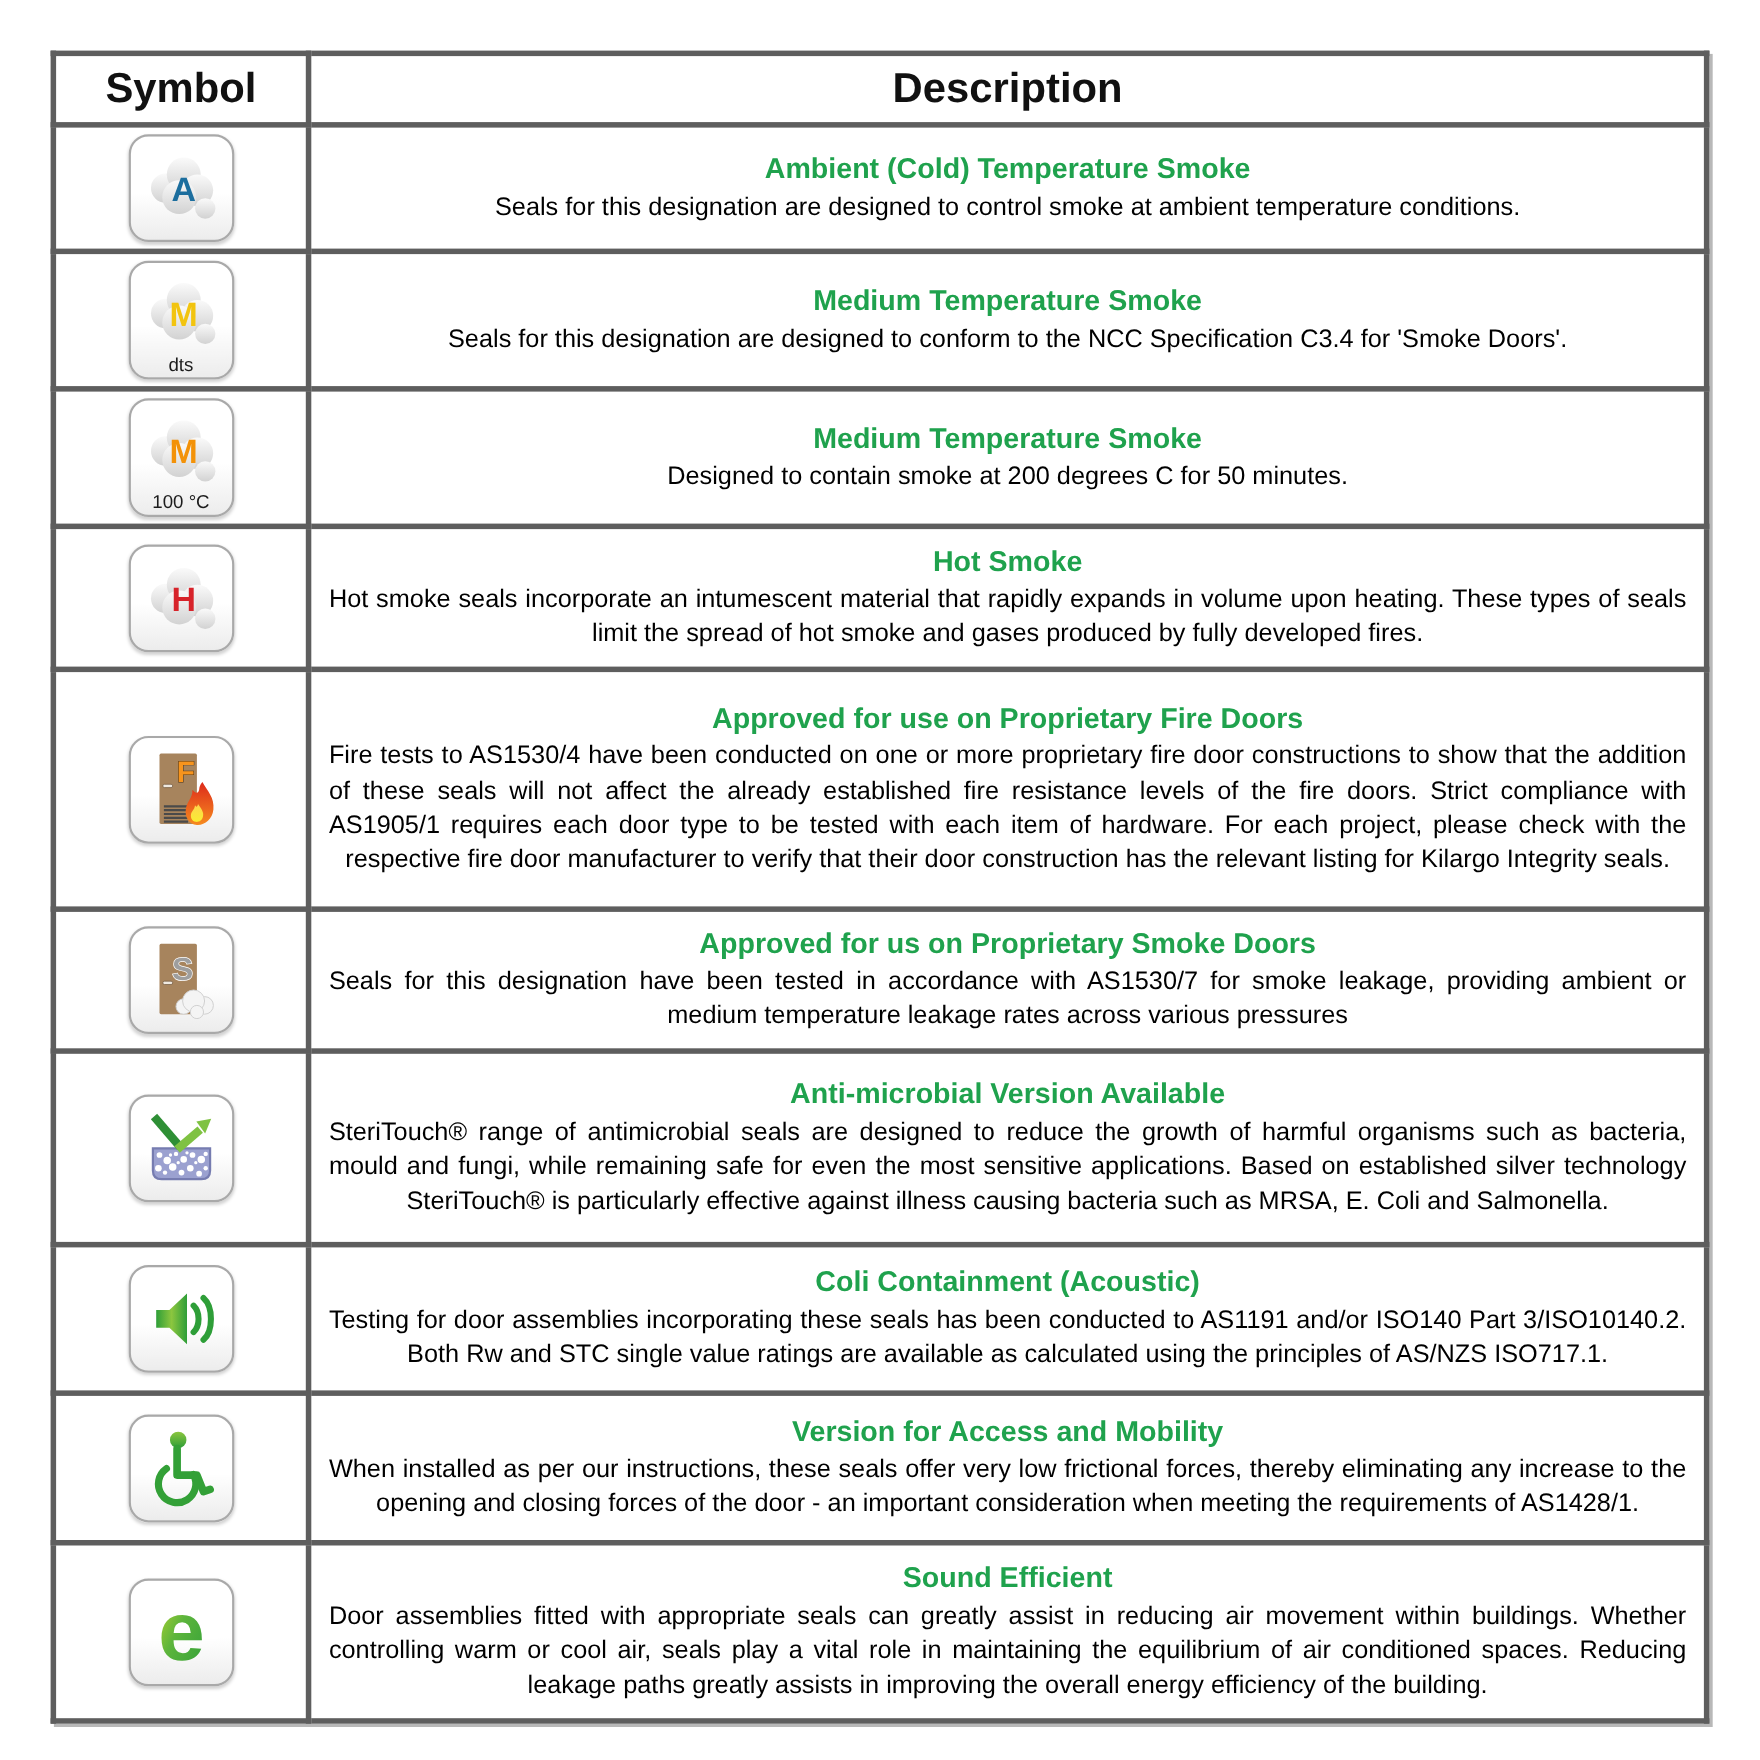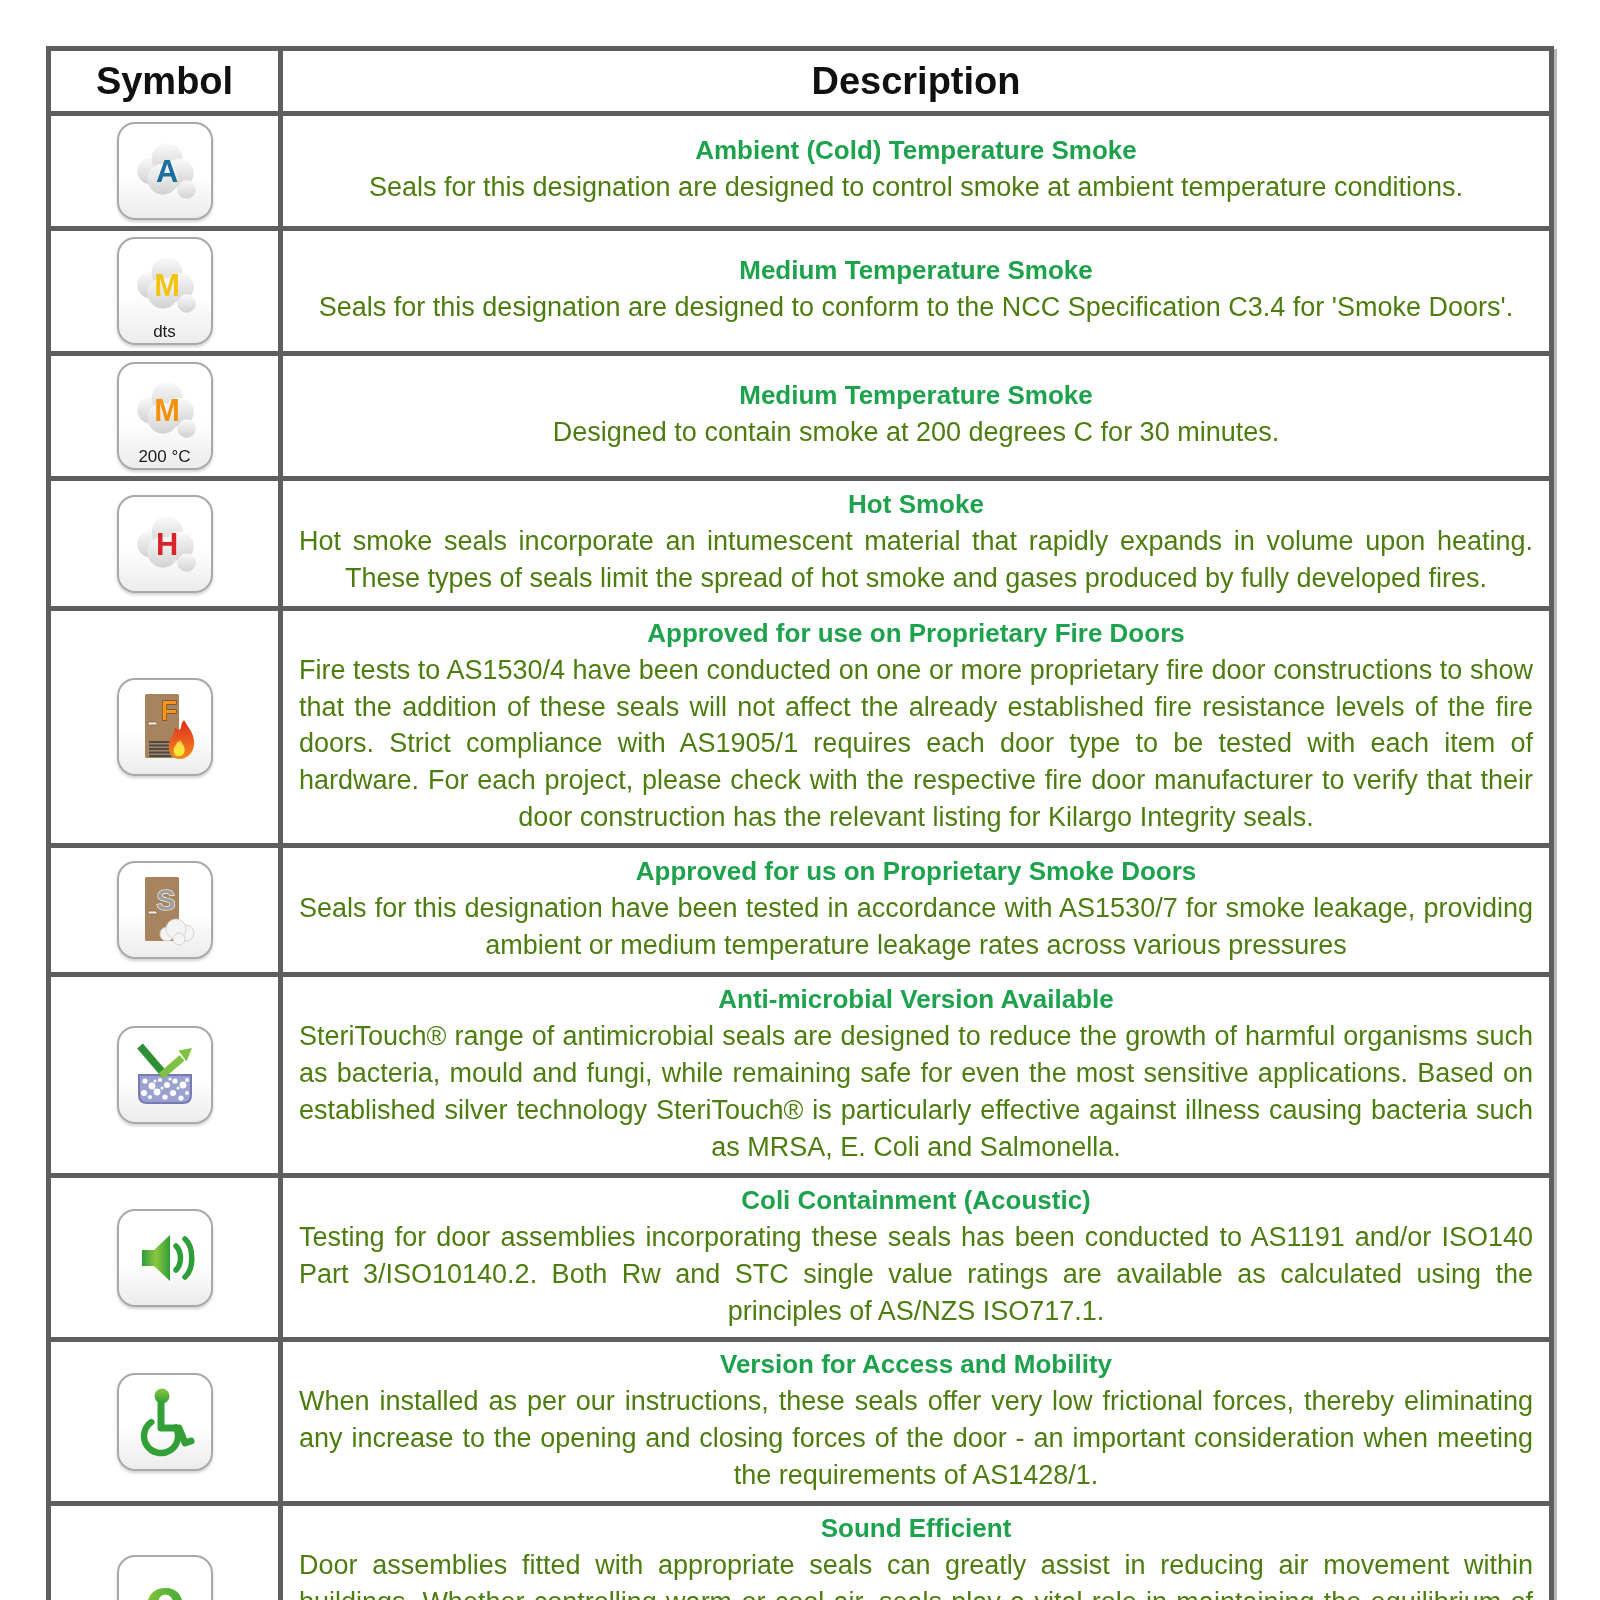--- a/index.html
+++ b/index.html
@@ -19,21 +19,21 @@
     font-size: 38px; font-weight: bold; color: #111111;
     height: 56px; text-align: center; padding: 2px 0;
   }
   td.sym-cell { text-align: center; vertical-align: middle; padding: 6px 0; }
   td.desc-cell { vertical-align: middle; padding: 8px 16px; }
   h2.row-title {
     margin: 0 0 3px 0; text-align: center; color: #1FA24D;
     font-size: 26px; font-weight: bold; line-height: 1.15;
   }
   p.row-body {
-    margin: 0; color: #4d7c0f; font-size: 27px; line-height: 1.36;
+    margin: 0; color: #000000; font-size: 23px; line-height: 1.36;
     text-align: justify; text-align-last: center; font-weight: 500;
   }
   tr.r-h   { height: 58px;  }
   tr.r1    { height: 100px; }
   tr.r2    { height: 101px; }
   tr.r3    { height: 103px; }
   tr.r4    { height: 130px; }
   tr.r5    { height: 218px; }
   tr.r6    { height: 129px; }
   tr.r7    { height: 176px; }
@@ -120,26 +120,26 @@
       <td class="sym-cell">
         <div class="tile tall">
           <svg width="74" height="66" viewBox="0 0 72 64" style="margin-top:-12px">
             <circle cx="22" cy="32" r="13" fill="url(#cl1)"></circle>
                 <circle cx="38" cy="20" r="15" fill="url(#cl1)"></circle>
             <circle cx="50" cy="34" r="14" fill="url(#cl1)"></circle>
                 <circle cx="34" cy="40" r="15" fill="url(#cl1)"></circle>
             <circle cx="57" cy="50" r="9" fill="url(#cl1)"></circle>
             <text x="38" y="43" text-anchor="middle" font-size="30" font-weight="bold" fill="#F39208">M</text>
           </svg>
-          <div class="tile-sub">200 °C</div>
+          <div class="tile-sub">100 °C</div>
         </div>
       </td>
       <td class="desc-cell">
         <h2 class="row-title">Medium Temperature Smoke</h2>
-        <p class="row-body">Designed to contain smoke at 200 degrees C for 30 minutes.</p>
+        <p class="row-body">Designed to contain smoke at 200 degrees C for 50 minutes.</p>
       </td>
     </tr>
 
     <tr class="r4">
       <td class="sym-cell">
         <div class="tile">
           <svg width="74" height="66" viewBox="0 0 72 64">
             <circle cx="22" cy="32" r="13" fill="url(#cl1)"></circle>
                 <circle cx="38" cy="20" r="15" fill="url(#cl1)"></circle>
             <circle cx="50" cy="34" r="14" fill="url(#cl1)"></circle>

